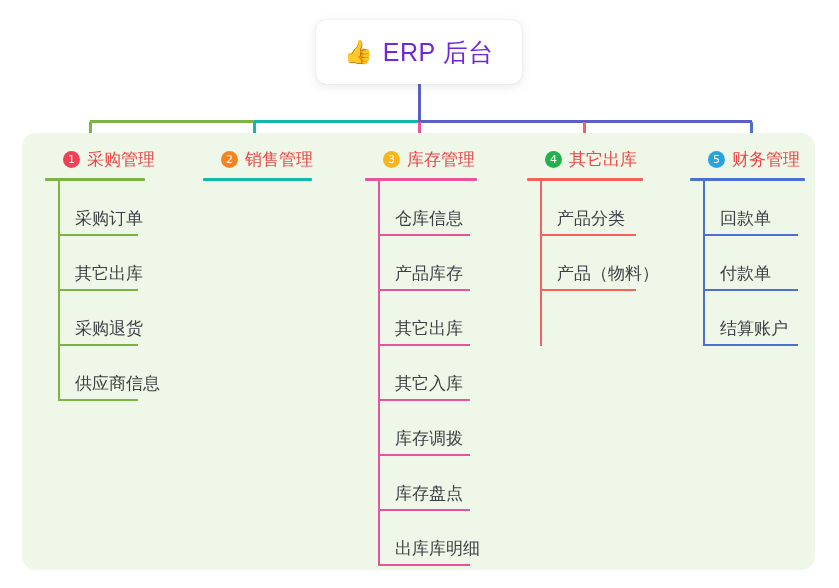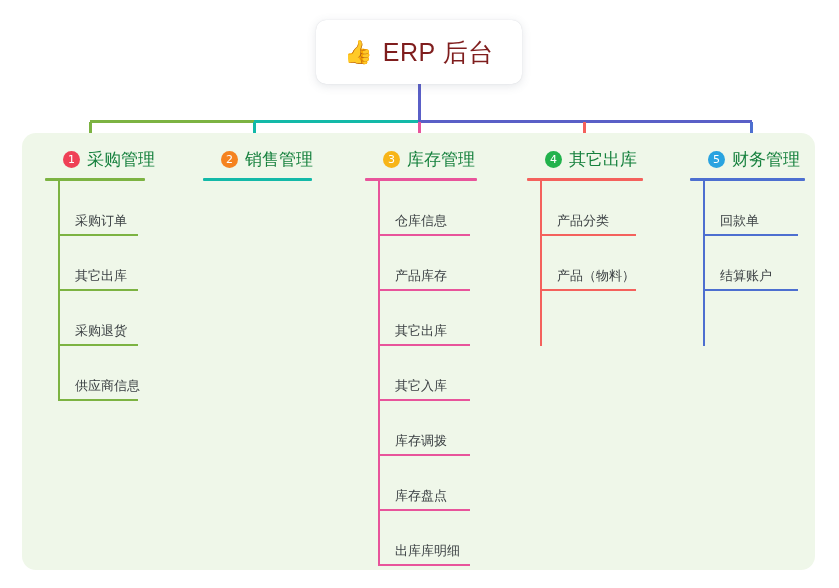--- a/index.html
+++ b/index.html
@@ -43,21 +43,21 @@
     align-items: center;
     gap: 10px;
   }
   .root-emoji {
     font-size: 23px;
     line-height: 1;
     display: block;
   }
   .root-title {
     font-size: 25px;
-    color: #7f1d1d;
+    color: #6d28d9;
     letter-spacing: 0.5px;
     white-space: nowrap;
     line-height: 1;
   }
 
   
   #connectors {
     position: absolute;
     left: 0; top: 0;
     width: 839px; height: 588px;
@@ -94,21 +94,21 @@
     border-radius: 50%;
     color: #ffffff;
     font-size: 11px;
     line-height: 17px;
     text-align: center;
     font-family: "DejaVu Sans", sans-serif;
     flex: 0 0 auto;
   }
   .col-title {
     font-size: 17px;
-    color: #15803d;
+    color: #ef4444;
     white-space: nowrap;
     line-height: 1;
   }
   .col-underline {
     height: 3px;
     border-radius: 1px;
     margin-top: 6px;
   }
 
   .items {
@@ -122,21 +122,21 @@
   }
   .item {
     position: relative;
     height: 55px;
     box-sizing: border-box;
   }
   .item-label {
     position: absolute;
     left: 30px;
     bottom: 9px;
-    font-size: 13px;
+    font-size: 17px;
     color: #3b4043;
     white-space: nowrap;
     line-height: 1;
   }
   .item-rule {
     position: absolute;
     left: 13px;
     bottom: 0;
     height: 2px;
   }
@@ -265,20 +265,24 @@
           <span class="col-title">财务管理</span>
         </div>
         <div class="col-underline" style="background: rgb(77, 111, 208); width: 115px;"></div>
         <div class="items">
           <div class="spine" style="background: rgb(77, 111, 208); height: 165px;"></div>
           <div class="item">
             <span class="item-label">回款单</span>
             <div class="item-rule" style="background: rgb(77, 111, 208); width: 95px;"></div>
           </div>
           <div class="item">
+            <span class="item-label">付款单</span>
+            <div class="item-rule" style="background: rgb(77, 111, 208); width: 95px;"></div>
+          </div>
+          <div class="item">
             <span class="item-label">结算账户</span>
             <div class="item-rule" style="background: rgb(77, 111, 208); width: 95px;"></div>
           </div>
         </div>
       </div>
     </div>
 
 </div>
 
 </body></html>

